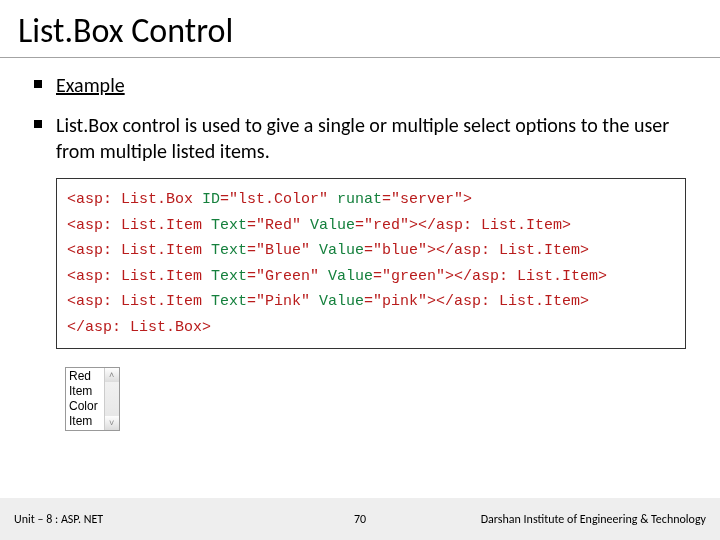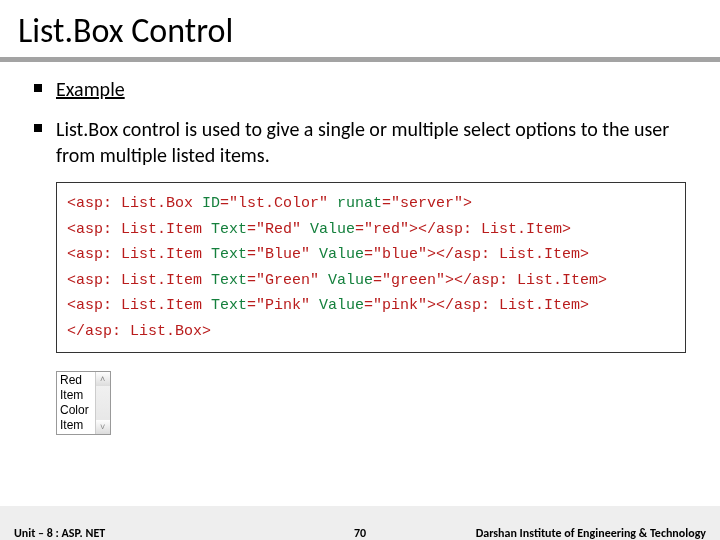--- a/index.html
+++ b/index.html
@@ -5,42 +5,42 @@
   * { box-sizing: border-box; margin: 0; padding: 0; }
   body {
     width: 720px; height: 540px;
     font-family: Calibri, Arial, sans-serif;
     background: #fff; color: #000;
     position: relative;
   }
   .title {
     font-size: 34px;
     padding: 10px 18px 6px 18px;
-    border-bottom: 5px solid #a3a3a3;
+    border-bottom: 1px solid #a3a3a3;
     font-weight: 400;
   }
   .content { padding: 14px 34px 0 34px; }
   .bullet-row { display: flex; margin-bottom: 14px; }
   .sq { width: 8px; height: 8px; background: #000; flex: 0 0 8px; margin-top: 8px; margin-right: 14px; }
   .bullet-text { font-size: 20px; line-height: 1.3; }
   .underline { text-decoration: underline; }
   .codebox {
     margin: 4px 0 16px 22px;
     border: 1px solid #333;
     padding: 8px 10px;
     font-family: Consolas, "Courier New", monospace;
     font-size: 15px;
     line-height: 1.7;
     white-space: nowrap;
     overflow: hidden;
   }
   .c-blue { color: #b91c1c; }
   .c-red  { color: #15803d; }
   .listbox-demo {
-    margin-left: 22px;
+    margin-left: 31px;
     display: inline-flex;
     border: 1px solid #999;
     background: #fff;
     font-family: Tahoma, Arial, sans-serif;
     font-size: 12px;
   }
   .lb-items { padding: 1px 6px 1px 3px; line-height: 1.25; }
   .lb-scroll {
     width: 15px;
     background: linear-gradient(#f4f4f4,#e4e4e4);
@@ -48,23 +48,23 @@
     border-left: 1px solid #ccc;
   }
   .lb-btn {
     height: 14px;
     background: linear-gradient(#fefefe,#dcdcdc);
     color: #888; font-size: 9px;
     display: flex; align-items: center; justify-content: center;
   }
   .footer {
     position: absolute; bottom: 0; left: 0; right: 0;
-    height: 34px; background: #eee;
-    display: flex; align-items: flex-end;
-    font-size: 12px; font-weight: 700;
+    height: 42px; background: #eee;
+    display: flex; align-items: center;
+    font-size: 12px; font-weight: 400;
     padding: 0 14px;
   }
   .footer .mid { position: absolute; left: 0; right: 0; text-align: center; pointer-events: none; }
   .footer .right { margin-left: auto; }
 </style>
 </head>
 <body>
 
 <div class="title">List.Box Control</div>
 

